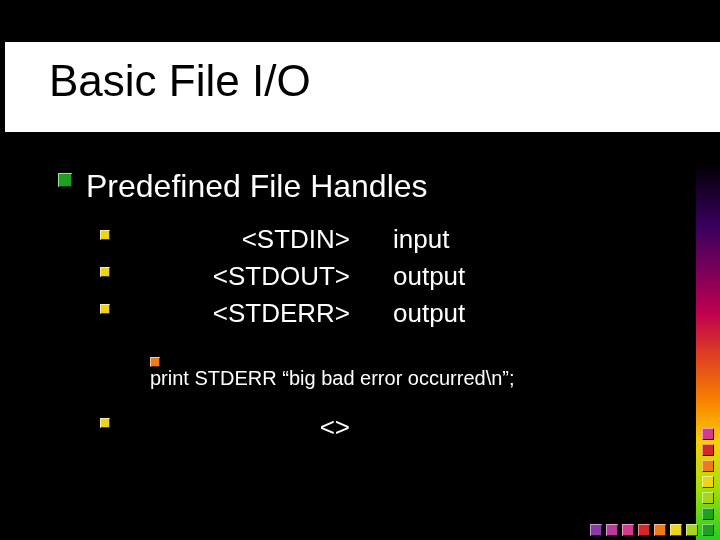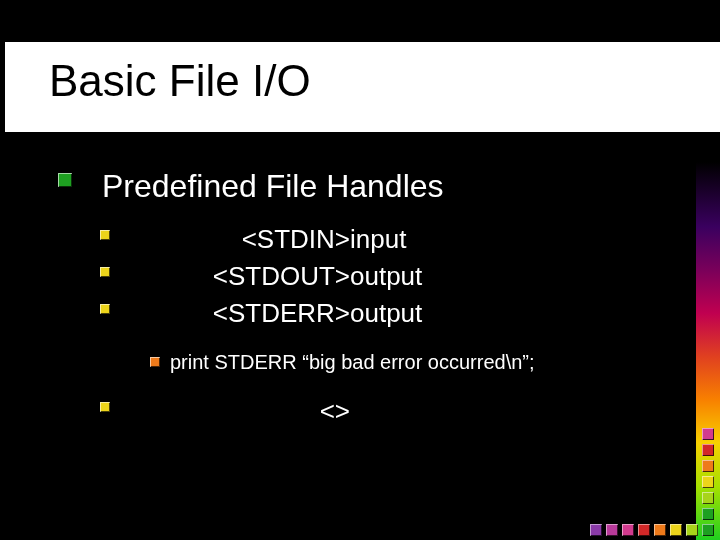--- a/index.html
+++ b/index.html
@@ -74,25 +74,25 @@
   .bullet.b-green  { background: #1ea021; }
   .bullet.b-yellow { background: #ecd41a; }
   .bullet.b-orange { background: #ee7a1a; }
   .bullet.sm {
     width: 10px;
     height: 10px;
     flex: 0 0 10px;
     margin-top: 6px;
     margin-right: 10px;
   }
-  .lvl1-text { font-size: 32px; line-height: 1.25; margin-left: 16px; }
+  .lvl1-text { font-size: 32px; line-height: 1.25; }
   .lvl2 { margin-left: 42px; text-align: right; }
   .lvl2 .col-a { font-size: 26px; width: 230px; }
-  .lvl2 .col-b { font-size: 26px; }
-  .lvl3 { margin-left: 92px; }
+  .lvl2 .col-b { font-size: 26px; margin-left: 43px; }
+  .lvl3 { margin-left: 92px; flex-direction: column; }
   .lvl3 .txt { font-size: 20px; }
   .spacer-top-l2 { height: 6px; }
   .spacer-l3 { height: 10px; }
   .corner-squares {
     position: absolute;
     right: 6px;
     bottom: 4px;
     display: flex;
     flex-direction: column;
     align-items: flex-end;

